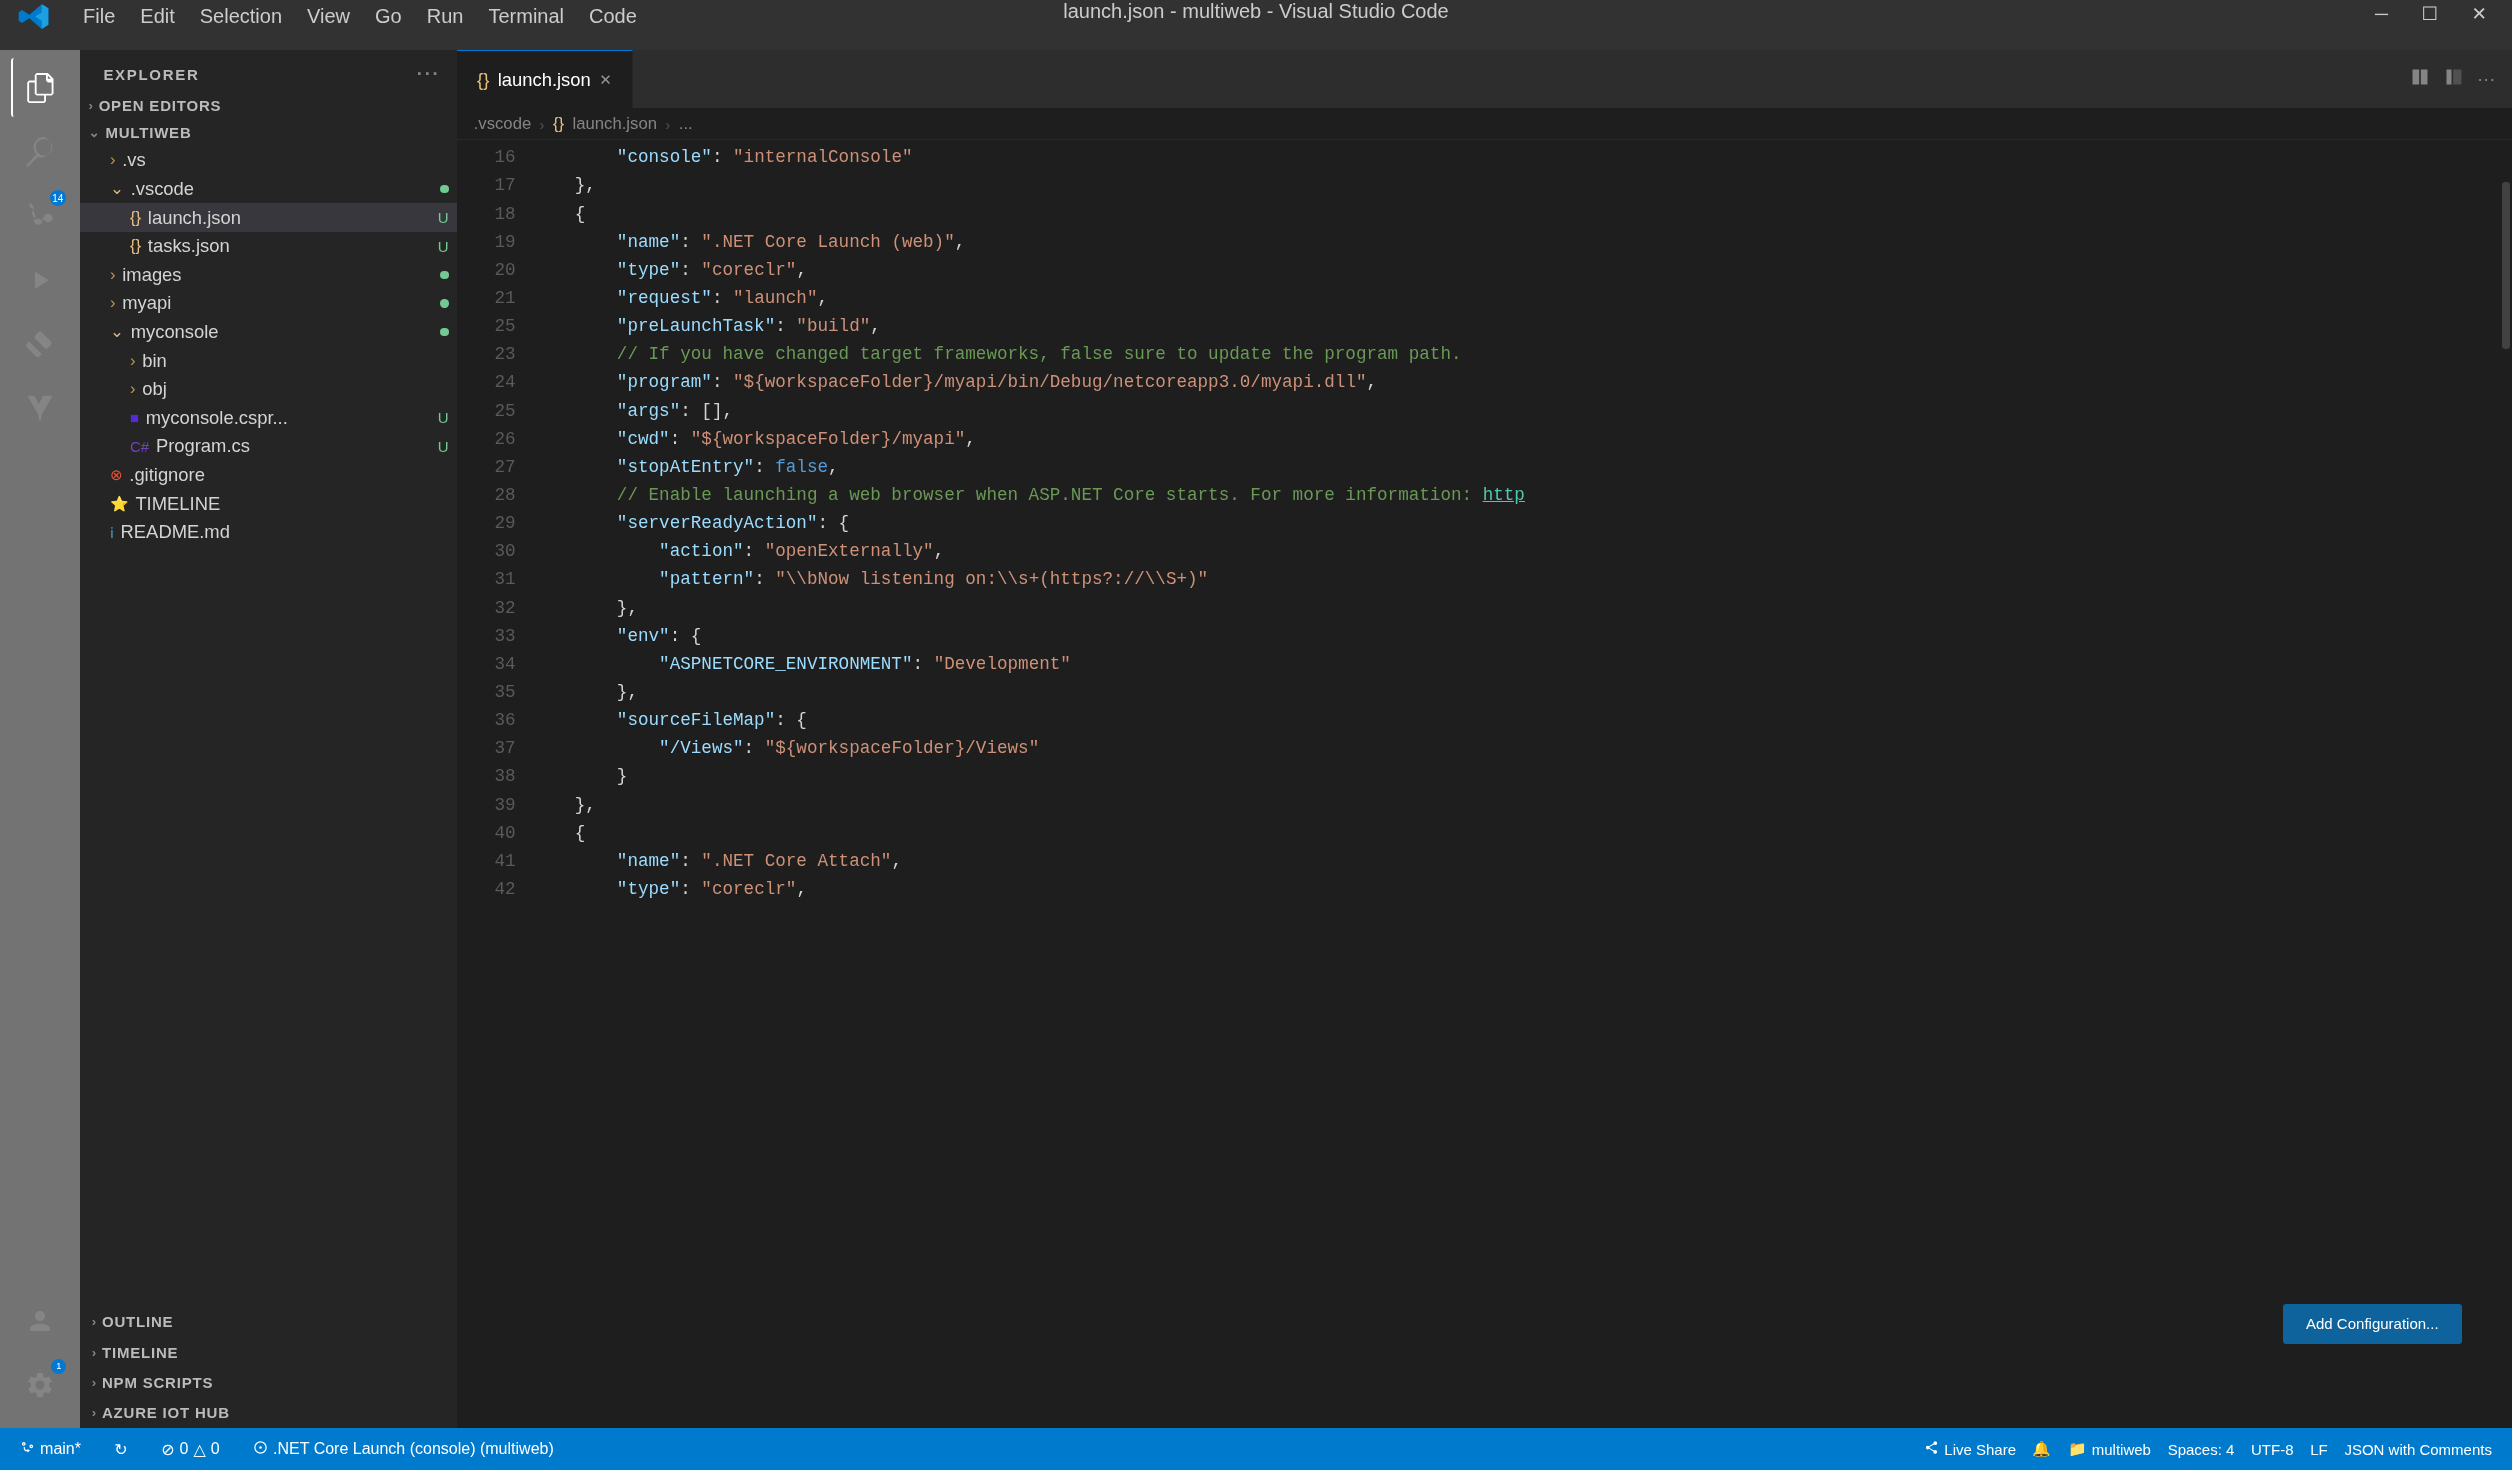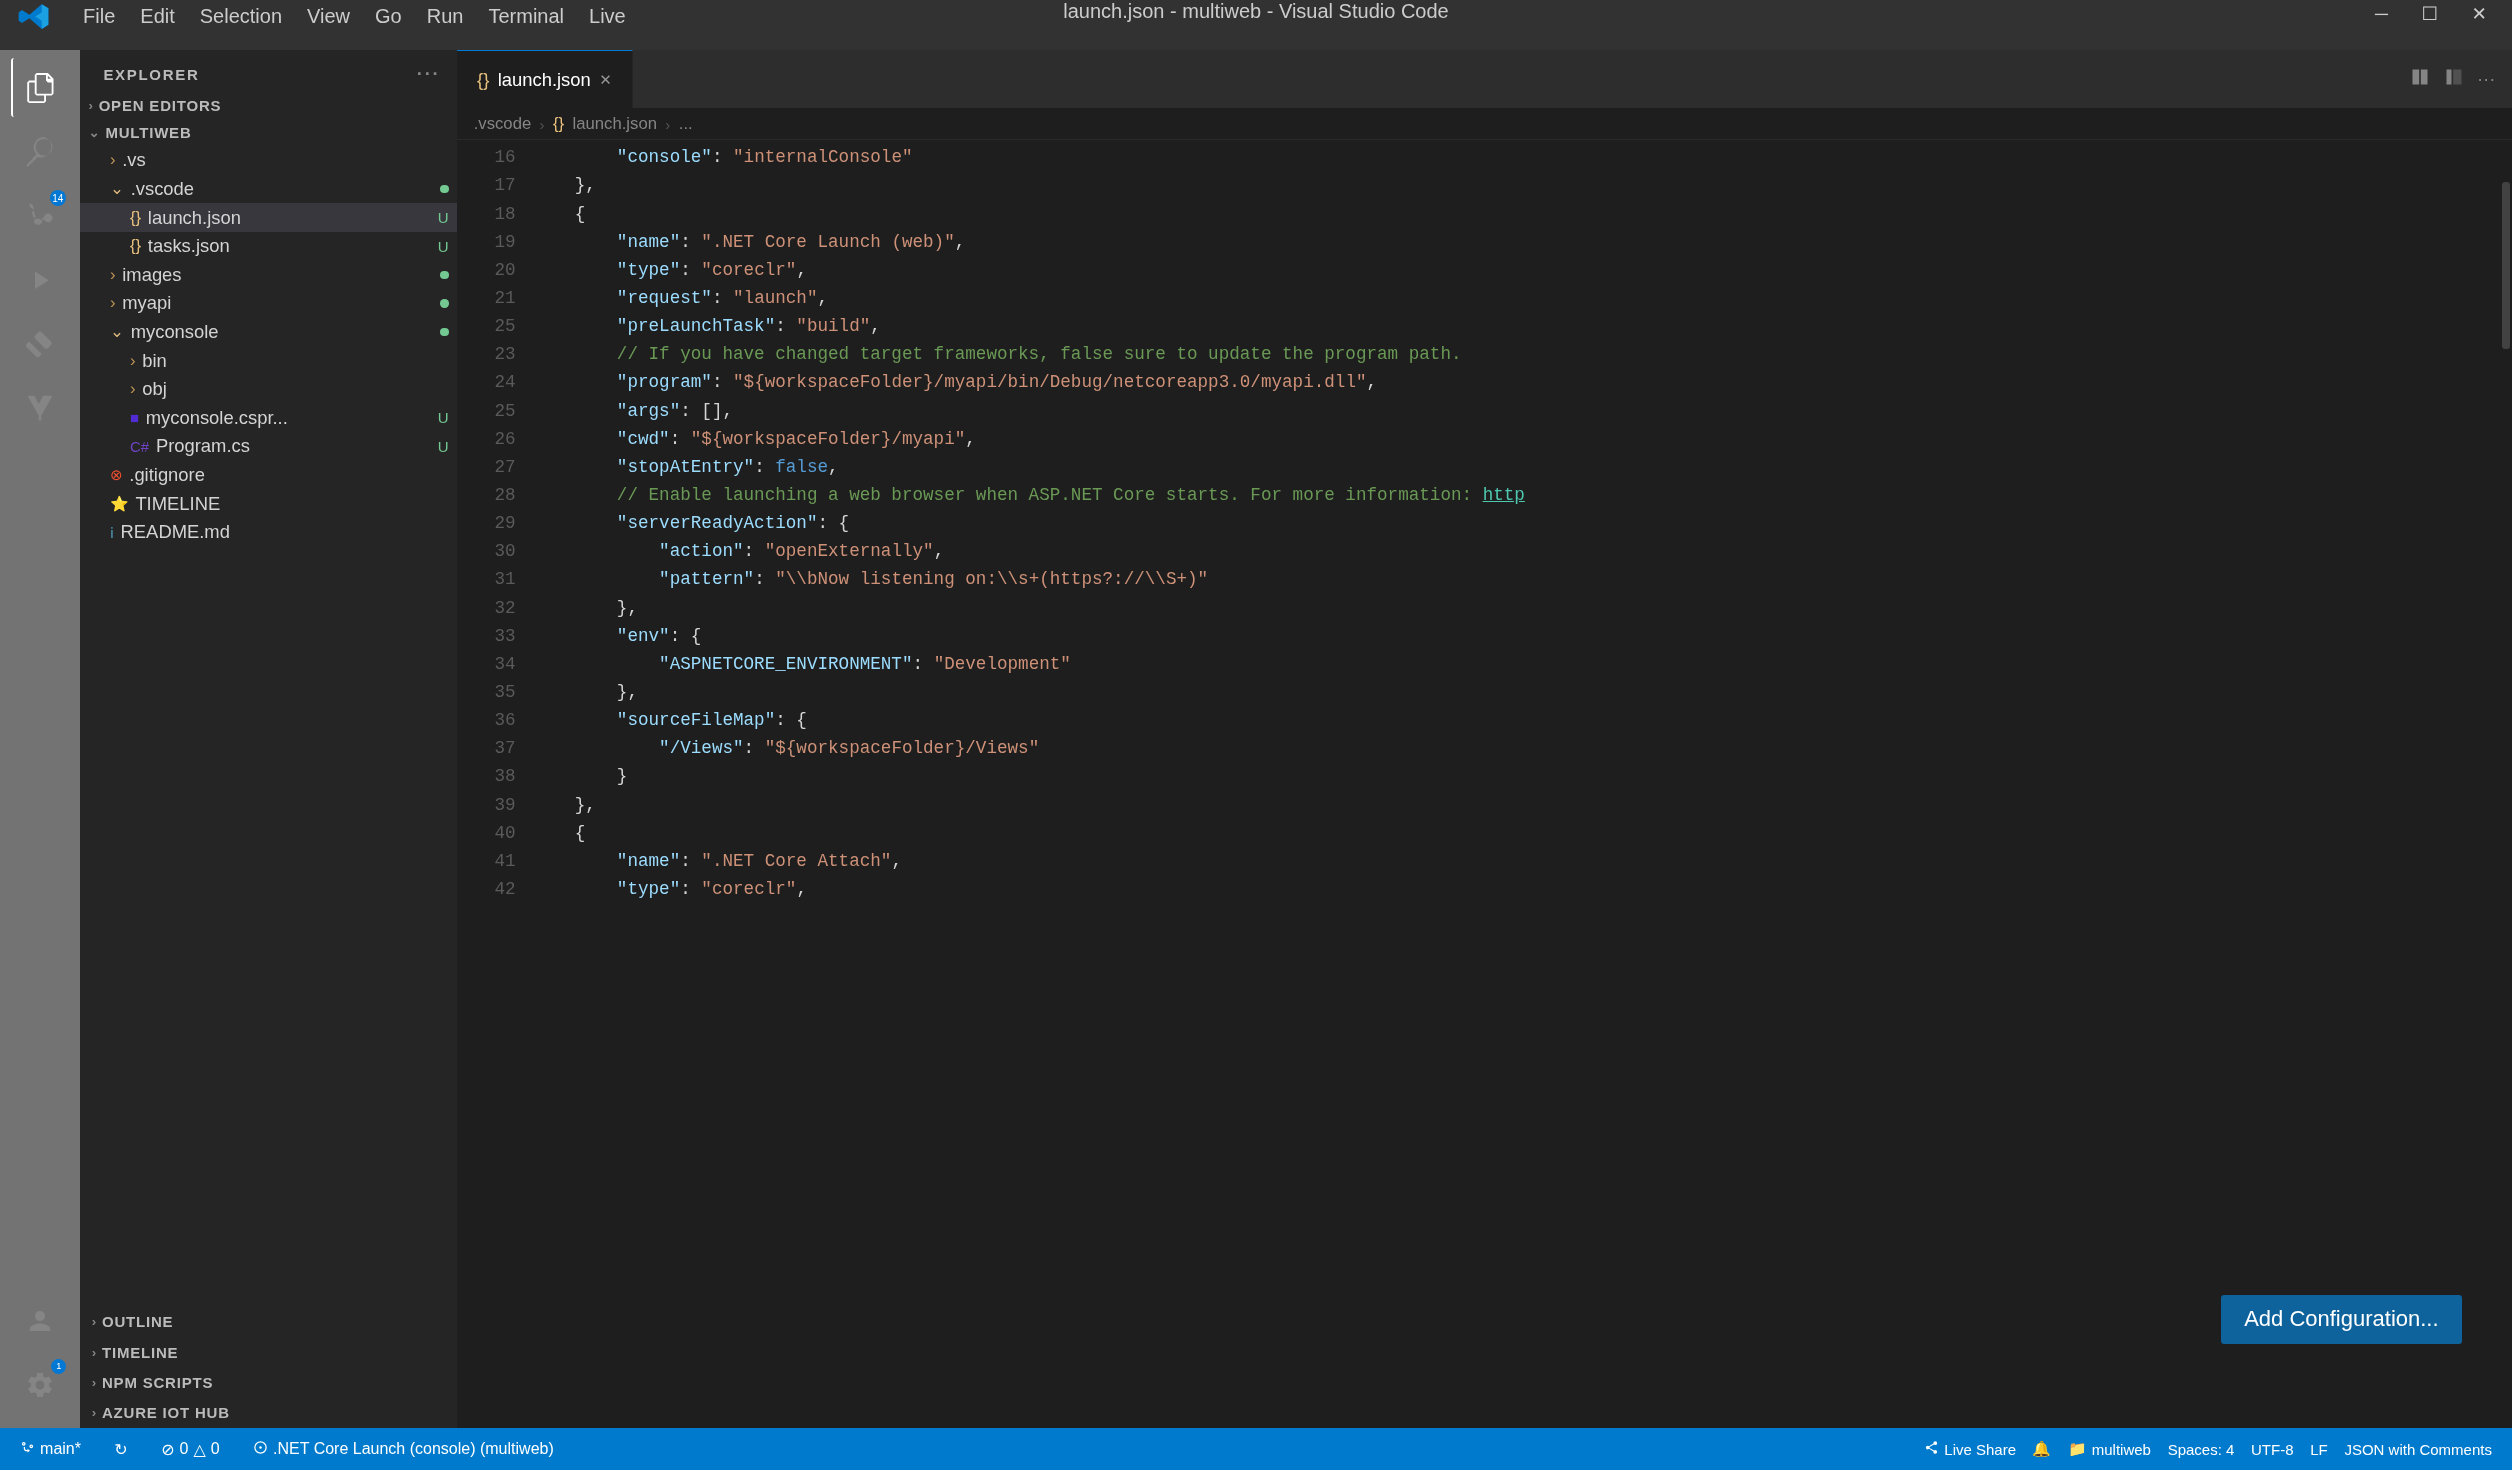--- a/index.html
+++ b/index.html
@@ -349,21 +349,21 @@
     }
 
     
     .add-config-btn {
       position: absolute;
       bottom: 84px;
       right: 50px;
       background: #0e639c;
       color: white;
       padding: 11.7px 23.4px;
-      font-size: 22px;
+      font-size: 15px;
       border-radius: 3.3px;
       cursor: pointer;
       border: none;
     }
 
     
     .status-bar {
       height: 42px;
       background: #007acc;
       display: flex;
@@ -400,21 +400,21 @@
       <path d="M30 5 L38 10 L38 30 L30 35 L15 22 L6 28 L2 25 L2 15 L6 12 L15 18 Z" fill="#007ACC"></path>
       <path d="M30 5 L38 10 L38 30 L30 35 L30 25 L22 20 L30 15 Z" fill="#1BA1E2"></path>
     </svg>
     <span class="menu-item">File</span>
     <span class="menu-item">Edit</span>
     <span class="menu-item">Selection</span>
     <span class="menu-item">View</span>
     <span class="menu-item">Go</span>
     <span class="menu-item">Run</span>
     <span class="menu-item">Terminal</span>
-    <span class="menu-item">Live</span>
+    <span class="menu-item">Code</span>
   </div>
   <div class="titlebar-title">launch.json - multiweb - Visual Studio Code</div>
   <div class="titlebar-controls">
     <span class="titlebar-btn">─</span>
     <span class="titlebar-btn">☐</span>
     <span class="titlebar-btn">✕</span>
   </div>
 </div>
 
 <div class="main-layout">

